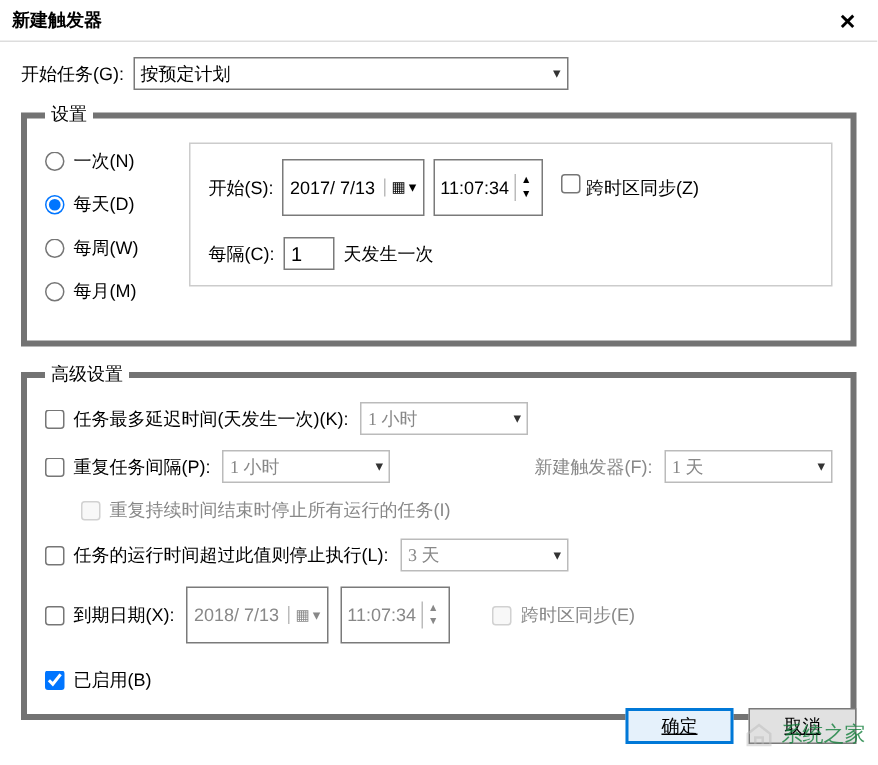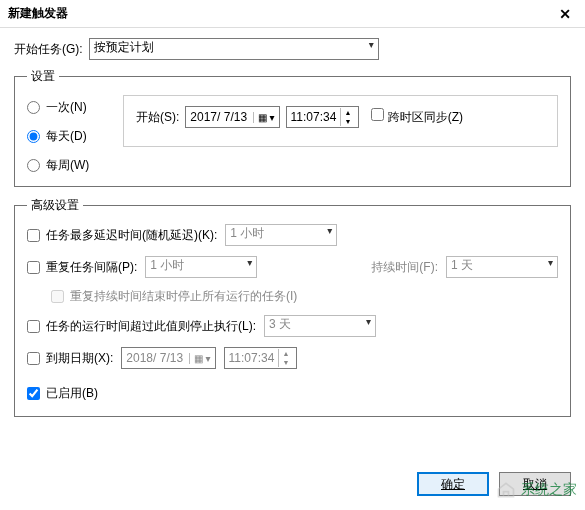--- a/index.html
+++ b/index.html
@@ -30,33 +30,35 @@
   }
   .content {
     padding: 10px 14px;
   }
   .row { display: flex; align-items: center; gap: 6px; margin-bottom: 8px; }
   .dropdown {
     border: 1px solid #7a7a7a;
     height: 22px;
     padding: 0 4px;
     display: flex;
+    align-items: center;
     background: #fff;
     position: relative;
+    font-family: Liberation Serif, serif;
   }
   .dropdown .caret {
     margin-left: auto;
     font-size: 10px;
     color: #333;
   }
   .disabled { color: #888; border-color: #bbb; }
   fieldset.group {
-    border: 1px solid #737373;
+    border: 4px solid #737373;
     margin: 0 0 10px 0;
-    padding: 10px 12px 12px 12px;
+    padding: 10px 12px 24px 12px;
   }
   legend { padding: 0 4px; }
   .radio-col {
     display: flex;
     flex-direction: column;
     gap: 12px;
     width: 80px;
     float: left;
     margin-top: 4px;
   }
@@ -64,21 +66,21 @@
   input[type=radio], input[type=checkbox] {
     width: 13px; height: 13px; margin: 0;
   }
   .daily-panel {
     margin-left: 96px;
     border: 1px solid #ccc;
     padding: 10px 12px;
   }
   .date-box, .time-box {
     border: 1px solid #7a7a7a;
-    height: 22px;
+    height: 38px;
     display: inline-flex;
     align-items: center;
     padding: 0 4px;
     background: #fff;
   }
   .date-box .cal {
     border-left: 1px solid #bbb;
     margin-left: 6px;
     padding-left: 4px;
     display: inline-flex;
@@ -173,20 +175,24 @@
           <input type="radio" name="sch" style="">
           <span>一次(N)</span>
         </label>
       <label>
           <input type="radio" name="sch" checked="" style="">
           <span>每天(D)</span>
         </label>
       <label>
           <input type="radio" name="sch" style="">
           <span>每周(W)</span>
+        </label>
+      <label>
+          <input type="radio" name="sch" style="">
+          <span>每月(M)</span>
         </label>
     </div>
 
     <div class="daily-panel">
       <div class="row">
         <span>开始(S):</span>
         <div class="date-box">
           <span>2017/ 7/13</span>
           <span class="cal">▦<span>▾</span></span>
         </div>
@@ -195,47 +201,52 @@
           <span class="spin">
               <span>▲</span>
               <span>▼</span>
             </span>
         </div>
         <label class="cb-sync">
           <input type="checkbox" style="">
           <span>跨时区同步(Z)</span>
         </label>
       </div>
+      <div class="row" style="margin-top:14px;margin-bottom:0">
+        <span>每隔(C):</span>
+        <input class="num" value="1" style="">
+        <span>天发生一次</span>
+      </div>
     </div>
   </fieldset>
 
   <fieldset class="group" style="padding-bottom:4px">
     <legend>高级设置</legend>
 
     <div class="adv-row">
       <label>
           <input type="checkbox" style="">
-          <span>任务最多延迟时间(随机延迟)(K):</span>
+          <span>任务最多延迟时间(天发生一次)(K):</span>
         </label>
       <div class="dropdown dd-sm disabled">
         <span>1 小时</span>
         <span class="caret">▾</span>
       </div>
     </div>
 
     <div class="adv-row">
       <label>
           <input type="checkbox" style="">
           <span>重复任务间隔(P):</span>
         </label>
       <div class="dropdown dd-sm disabled">
         <span>1 小时</span>
         <span class="caret">▾</span>
       </div>
-      <span class="disabled" style="margin-left:auto">持续时间(F):</span>
+      <span class="disabled" style="margin-left:auto">新建触发器(F):</span>
       <div class="dropdown dd-sm disabled">
         <span>1 天</span>
         <span class="caret">▾</span>
       </div>
     </div>
 
     <div class="adv-row indent">
       <label>
           <input type="checkbox" disabled="" style="">
           <span>重复持续时间结束时停止所有运行的任务(I)</span>
@@ -262,20 +273,24 @@
         <span>2018/ 7/13</span>
         <span class="cal">▦<span>▾</span></span>
       </div>
       <div class="time-box disabled">
         <span>11:07:34</span>
         <span class="spin">
             <span>▲</span>
             <span>▼</span>
           </span>
       </div>
+      <label class="disabled" style="margin-left:20px">
+          <input type="checkbox" disabled="" style="">
+          <span>跨时区同步(E)</span>
+        </label>
     </div>
 
     <div class="adv-row" style="margin-top:16px">
       <label>
           <input type="checkbox" checked="" style="">
           <span>已启用(B)</span>
         </label>
     </div>
   </fieldset>
 

